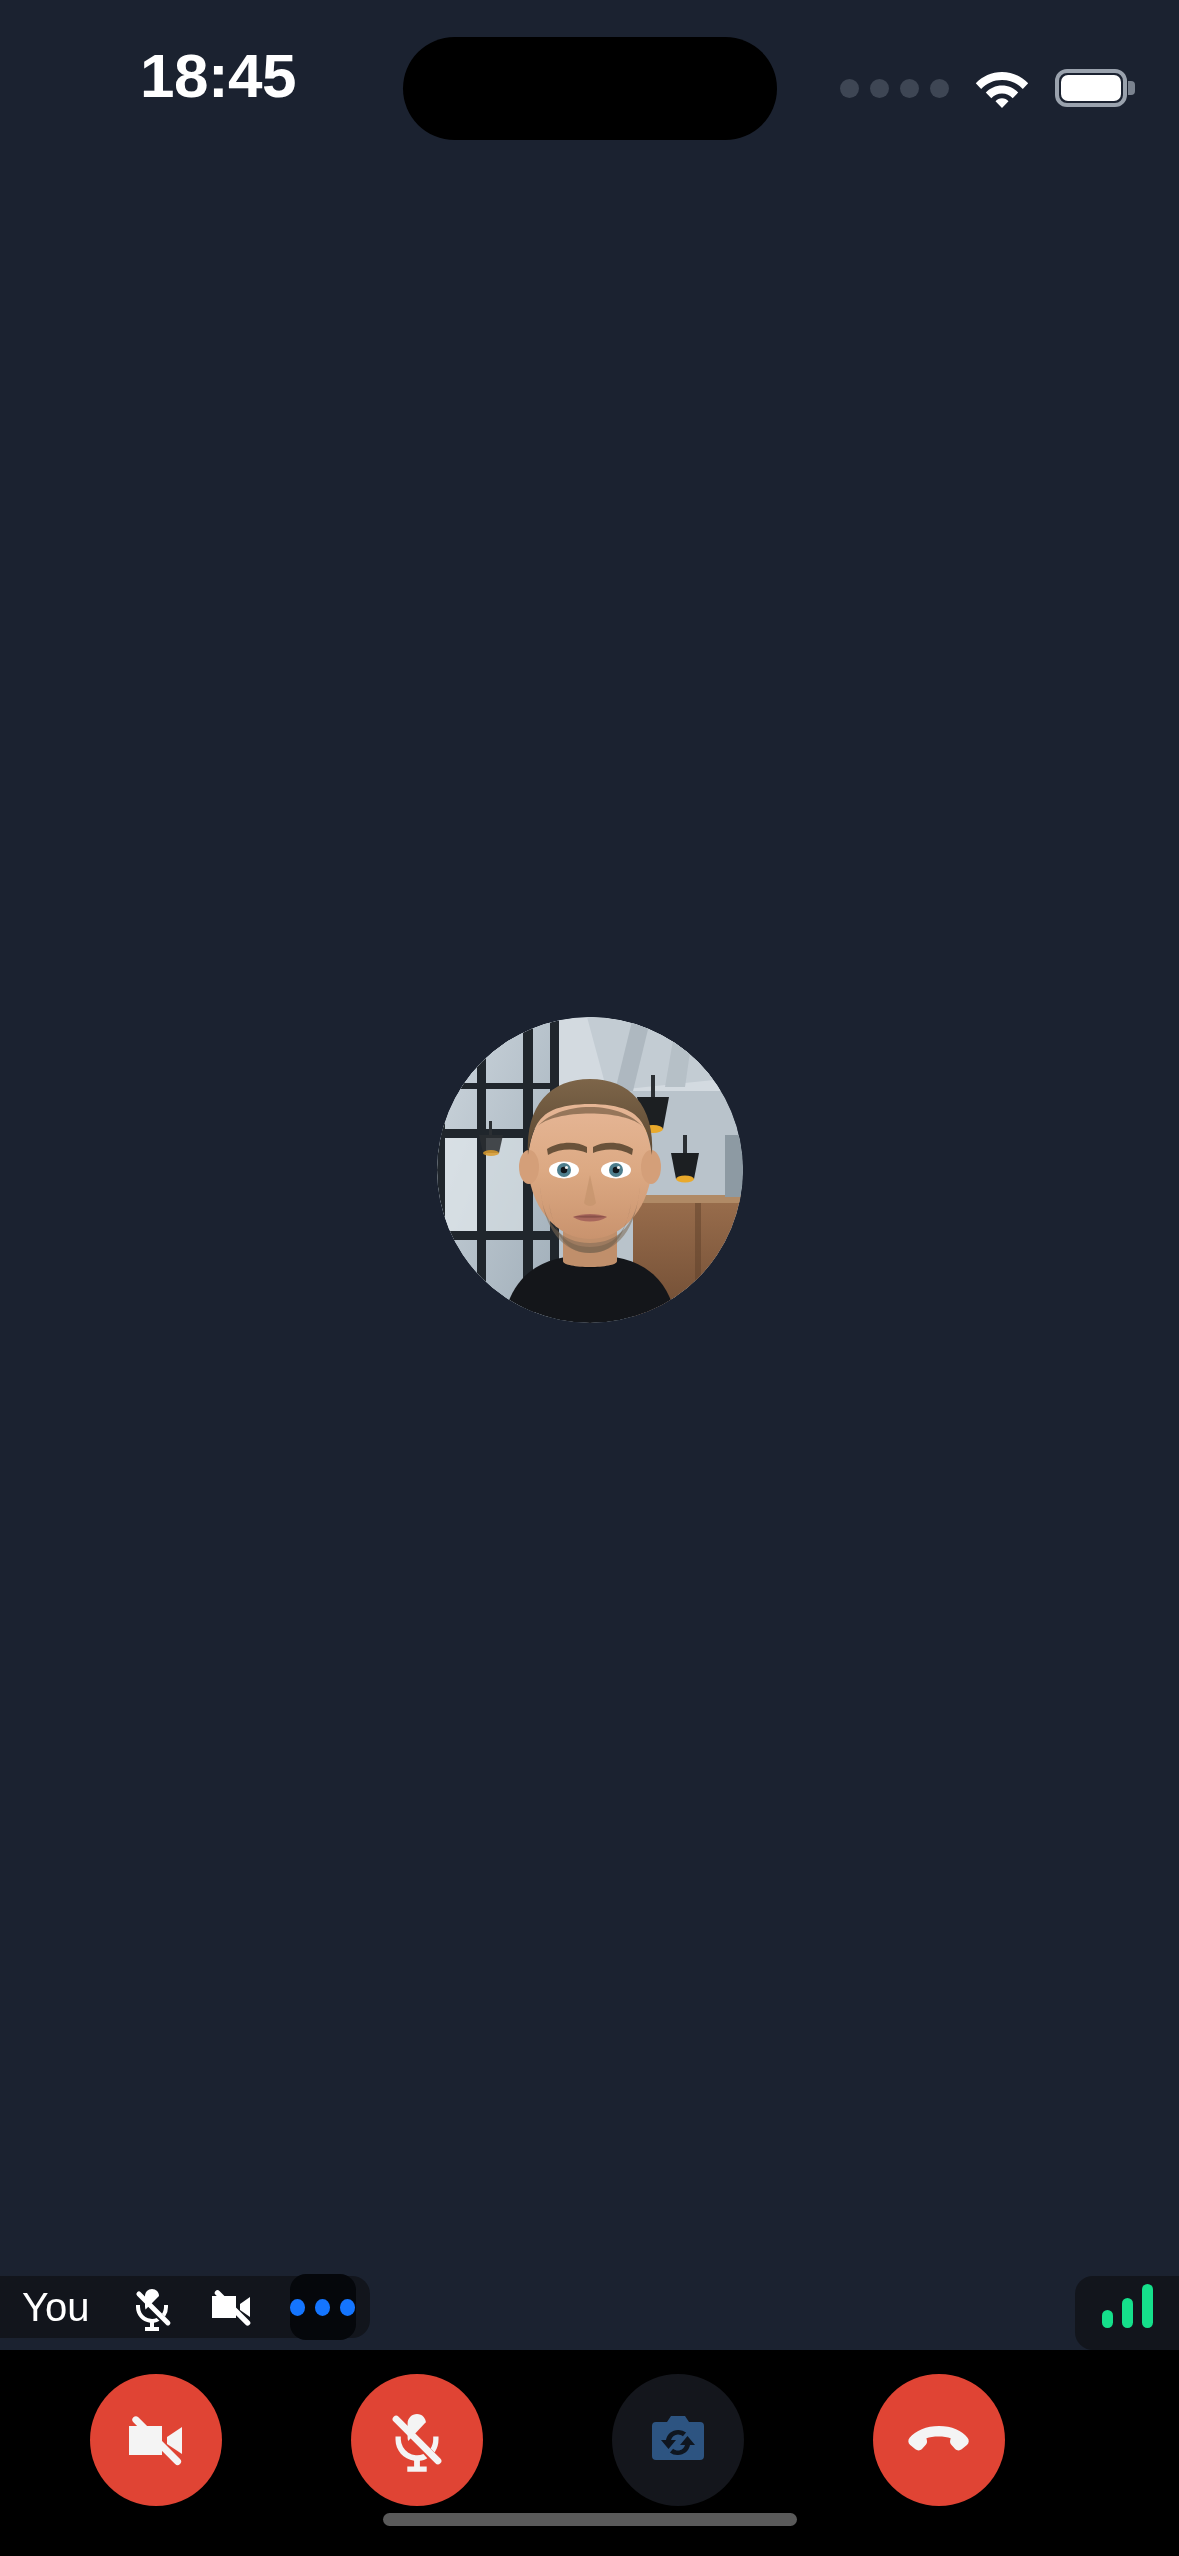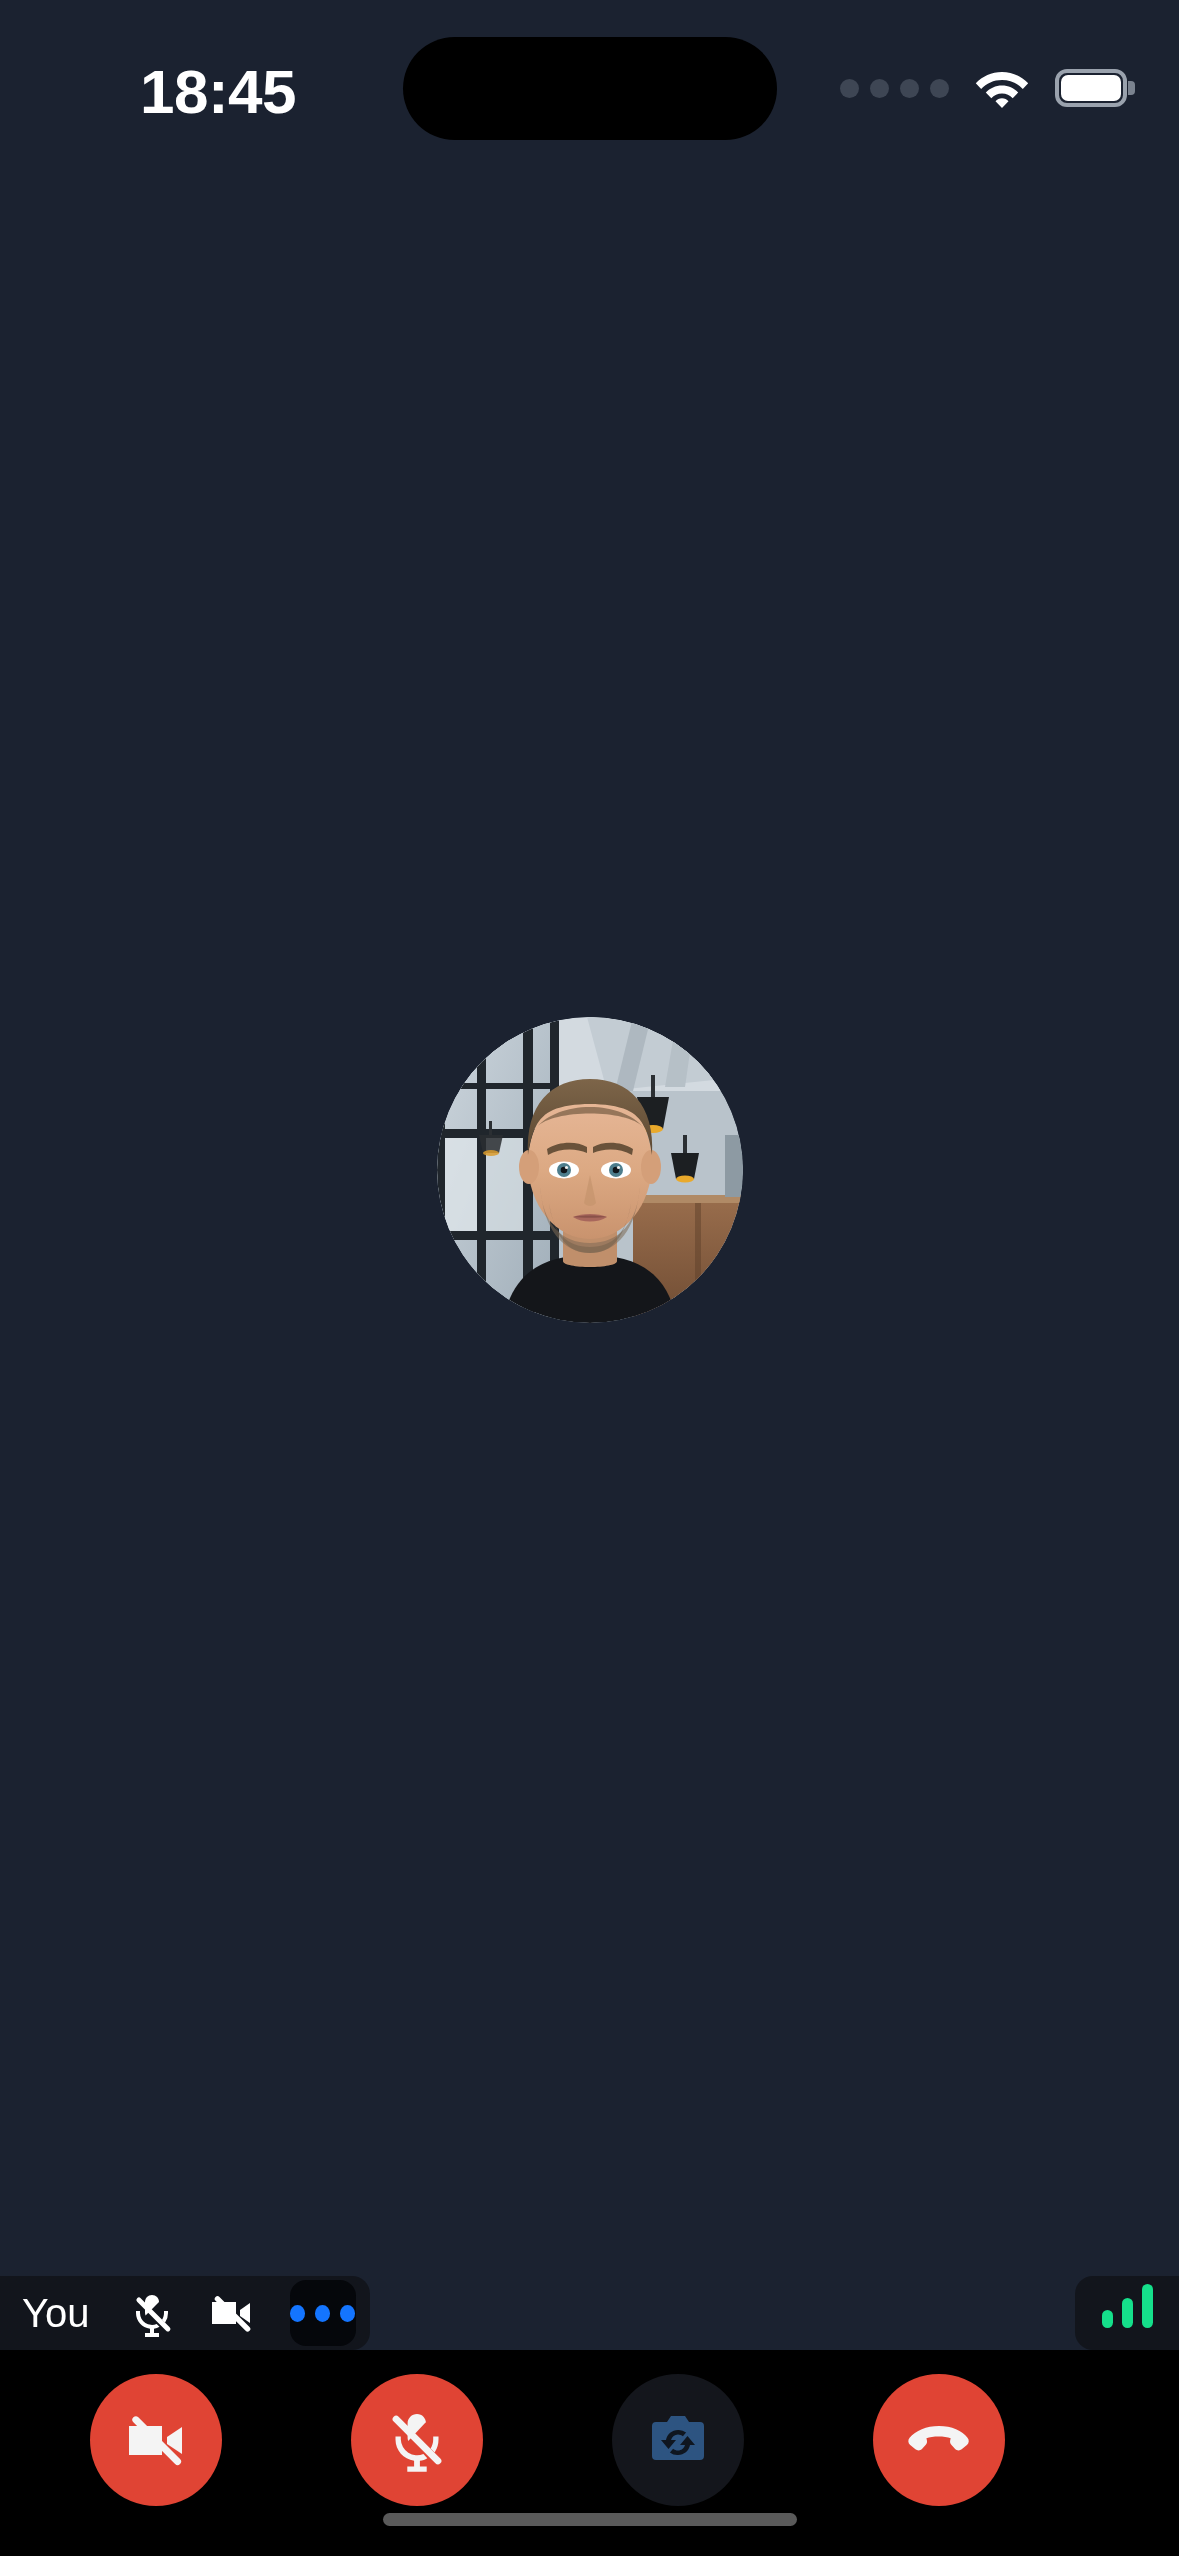--- a/index.html
+++ b/index.html
@@ -23,21 +23,21 @@
     overflow:hidden;
   }
 
   
   #status-bar {
     position:absolute; left:0; top:0;
     width:1179px; height:160px;
     z-index:6;
   }
   #status-time {
-    position:absolute; left:140px; top:56px;
+    position:absolute; left:140px; top:40px;
     font-size:62px; font-weight:600; color:#ffffff;
     letter-spacing:-0.5px;
   }
   #status-right {
     position:absolute; right:48px; top:60px;
     display:flex; align-items:center; gap:26px; height:56px;
   }
   #cell-dots { display:flex; align-items:center; gap:11px; }
   #cell-dots i {
     display:block; width:19px; height:19px; border-radius:50%;
@@ -72,21 +72,21 @@
     width:306px; height:306px;
     border-radius:50%;
     overflow:hidden;
     background:#2b3340;
   }
   #avatar svg { display:block; width:306px; height:306px; }
 
   
   #self-pill {
     position:absolute; left:0; top:2276px;
-    height:74px;
+    height:62px;
     display:flex; align-items:center; gap:14px;
     padding:0 14px 0 22px;
     background:#12151c;
     border-radius:0 18px 18px 0;
     z-index:5;
   }
   #self-name {
     font-size:40px; color:#ffffff; font-weight:400;
     margin-right:22px; line-height:1;
   }

